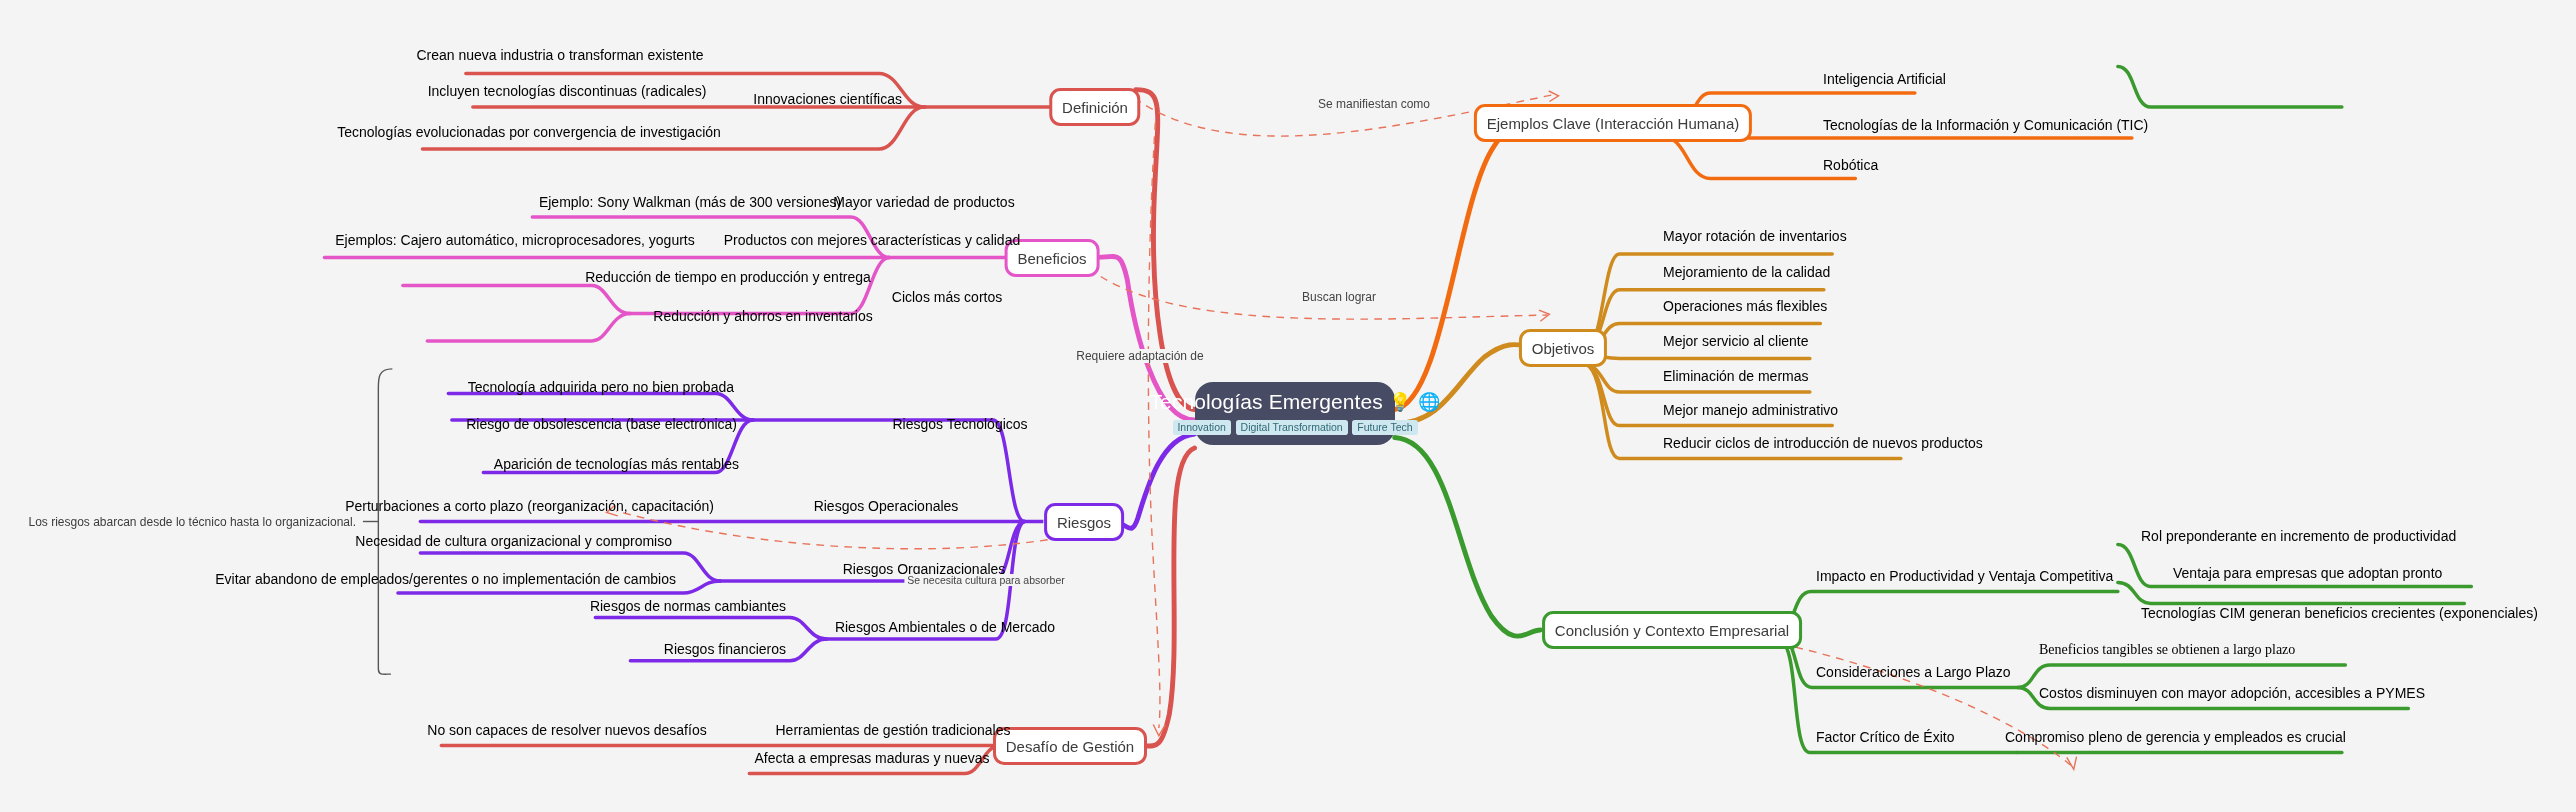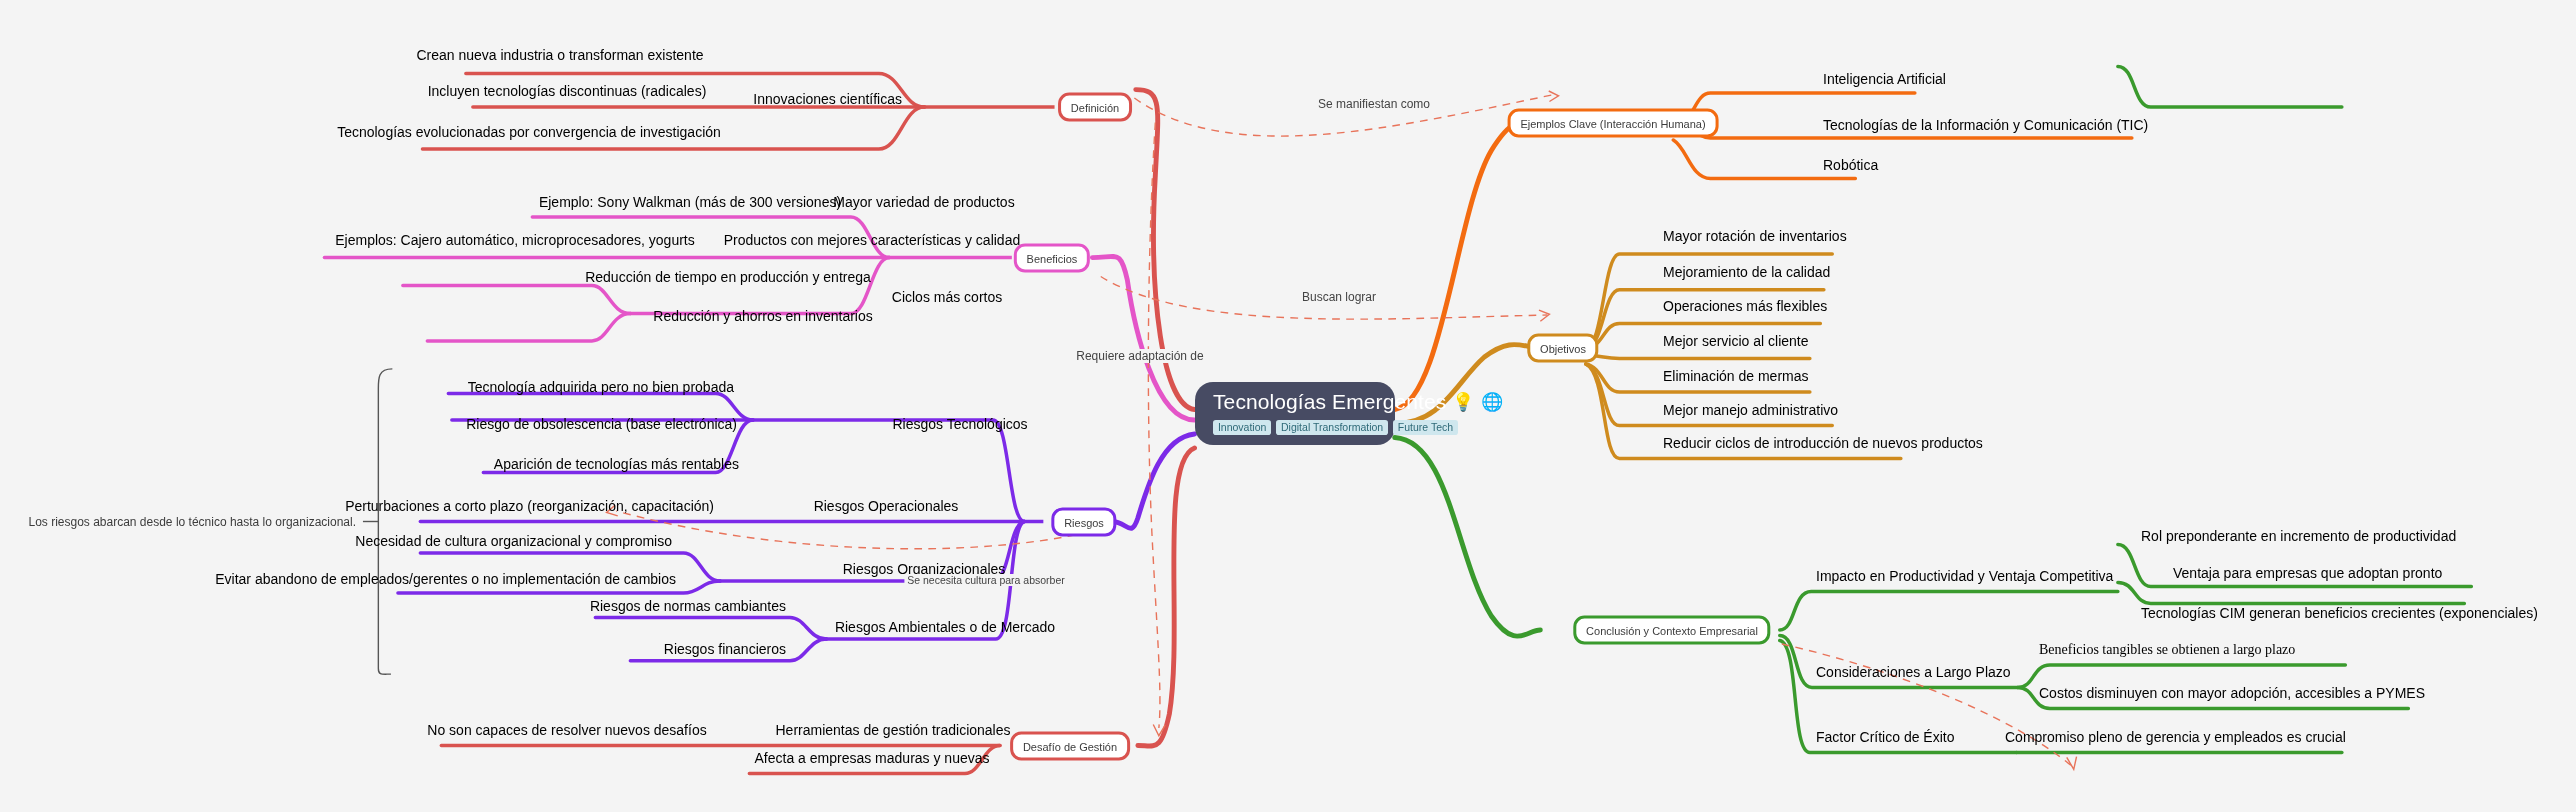--- a/index.html
+++ b/index.html
@@ -17,21 +17,21 @@
   svg.wires { position: absolute; left:0; top:0; width:2576px; height:812px; pointer-events:none; }
 
   
   .central {
     position: absolute;
     background: #474b63;
     border-radius: 18px;
     padding: 9.8px 18px 11.2px 18px;
     box-sizing: border-box;
     display: flex; flex-direction: column;
-    align-items: flex-start; justify-content: center;
+    align-items: center; justify-content: center;
     gap: 5.6px;
   }
   .central-title {
     color: #ffffff;
     font-size: 21px;
     letter-spacing: 0.1px;
     white-space: nowrap;
     display: flex; align-items: center; gap: 6.3px;
   }
   .central-emoji { font-size: 18px; line-height: 1; }
@@ -45,26 +45,26 @@
     white-space: nowrap;
   }
 
   
   .node {
     position: absolute;
     background: #ffffff;
     border-style: solid;
     border-width: 3.5px;
     border-radius: 11.2px;
-    font-size: 11px;
+    font-size: 15px;
     color: #3c3c3c;
     white-space: nowrap;
     display: flex; align-items: center; justify-content: center;
     padding: 0 9.8px;
-    height: 29px;
+    height: 38px;
     box-sizing: border-box;
     transform: translate(-50%, -50%);
   }
 
   
   .leaf {
     position: absolute;
     font-size: 14px;
     color: #000000;
     white-space: nowrap;

